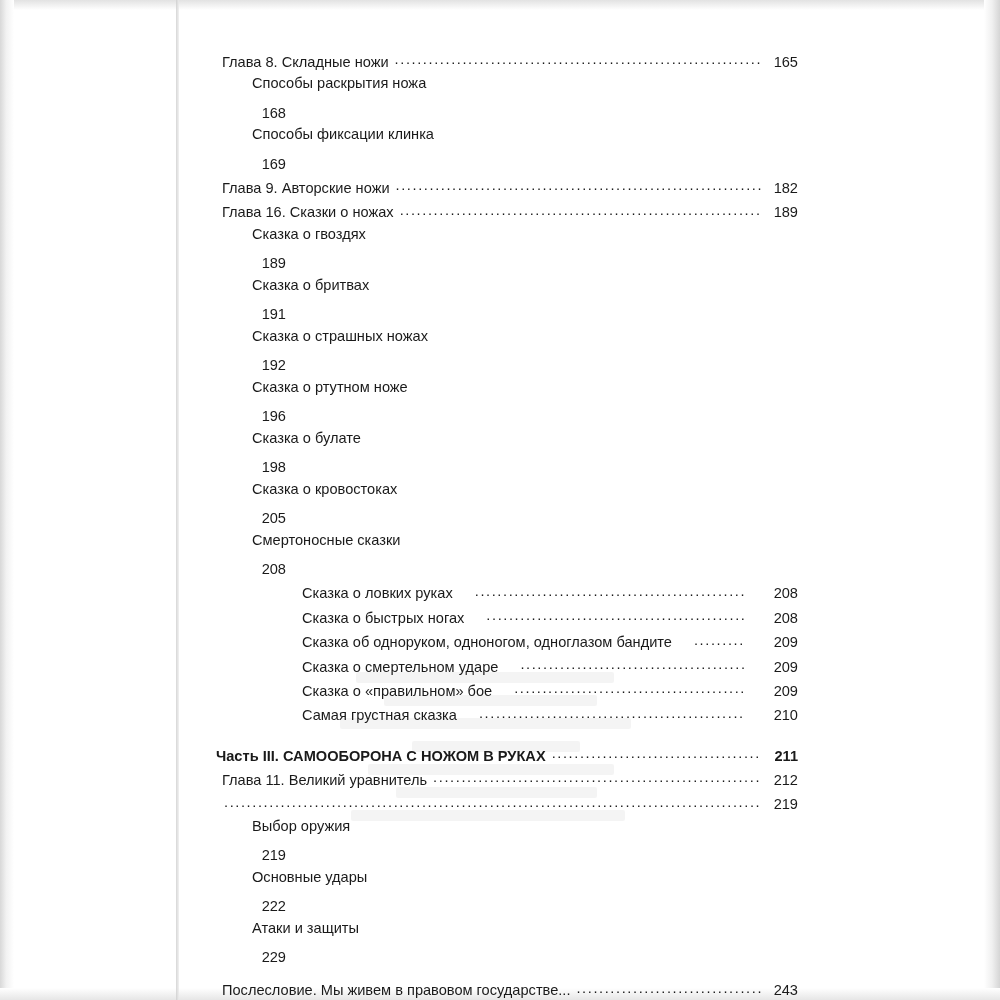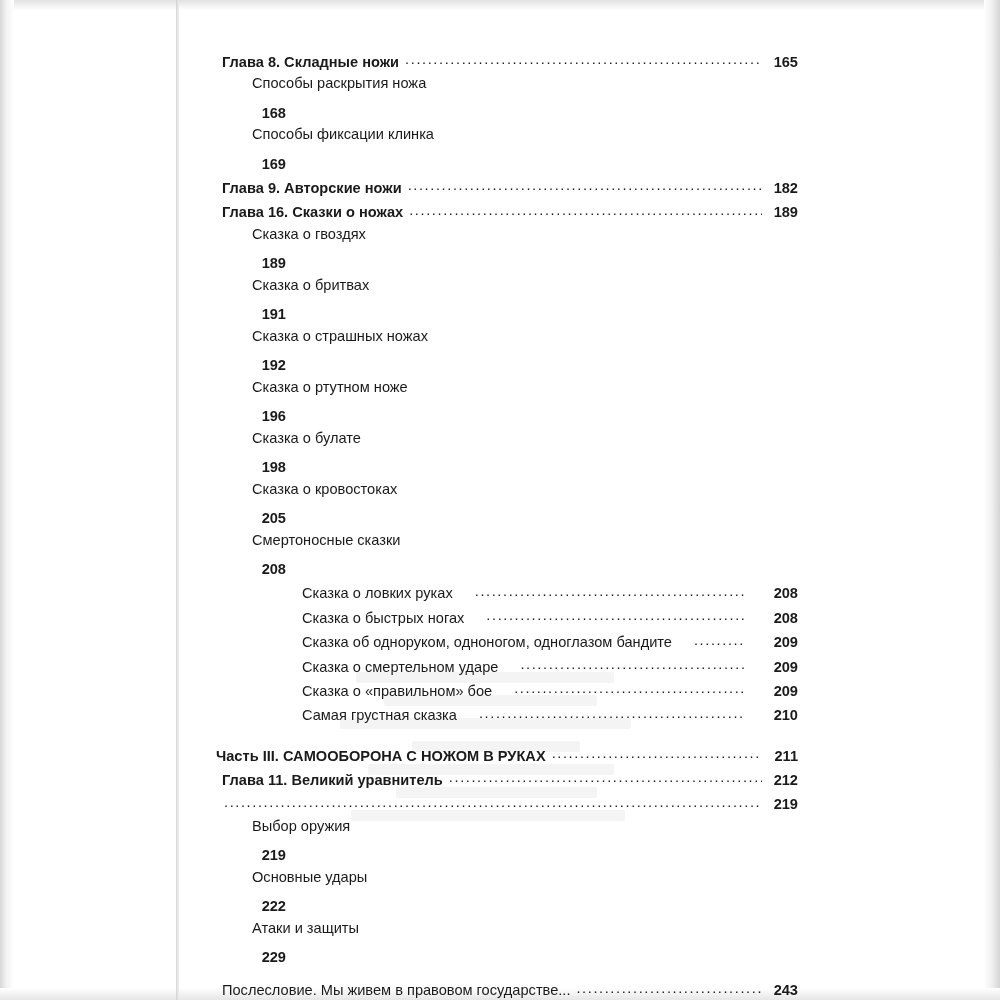--- a/index.html
+++ b/index.html
@@ -96,29 +96,29 @@
     bottom: 0;
     letter-spacing: 1.6px;
     font-size: 14.6px;
     color: #1a1a1a;
     white-space: nowrap;
   }
   .entry .page-num {
     flex: 0 0 auto;
     width: 34px;
     text-align: right;
-    font-weight: 700;
+    font-weight: 400;
   }
 
   
   .lvl-0 { margin-left: 0px; }
   .lvl-1 { margin-left: 28px; flex-direction: column; }
   .lvl-2 { margin-left: 80px; gap: 16px; }
 
-  .chapter .title { font-weight: 700; }
+  .chapter .title { font-weight: 400; }
   .sub .title { font-weight: 400; }
   .part {
     margin-top: 23px;
     margin-left: -6px;
   }
   .part .title {
     font-weight: 700;
   }
   .part .page-num { font-weight: 700; }
   .tail-block { margin-top: 16px; }

